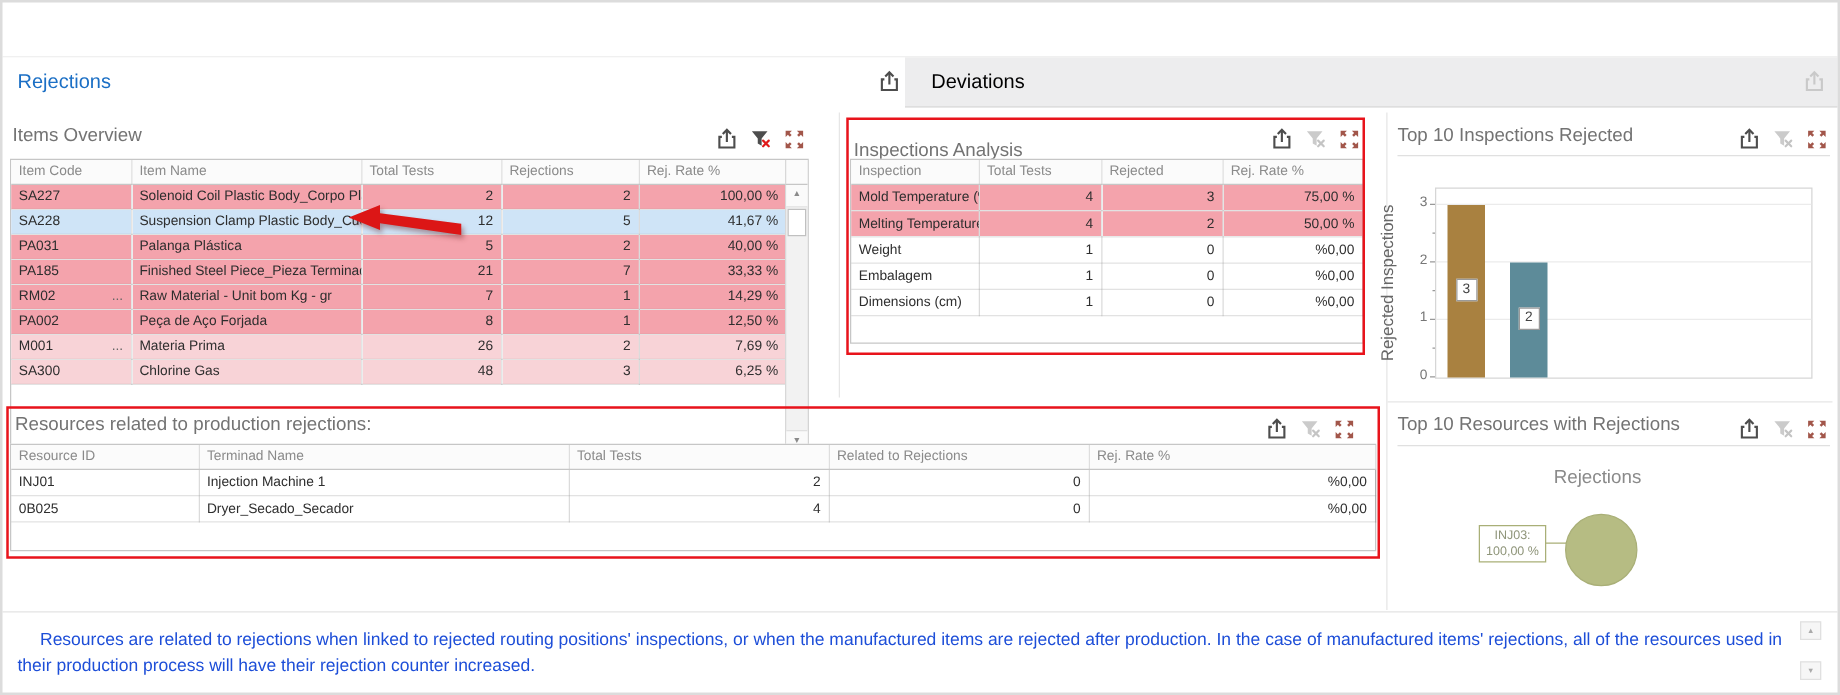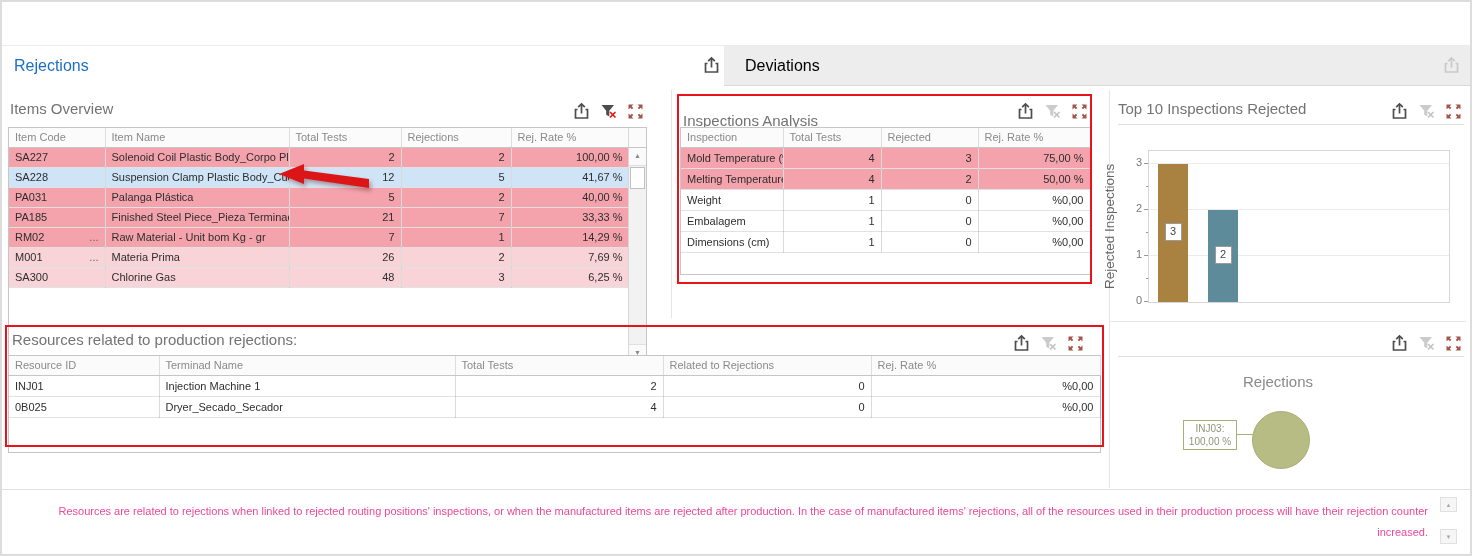--- a/index.html
+++ b/index.html
@@ -61,21 +61,21 @@
       font-size:11px;line-height:15px;text-align:center;color:#444;}
   .ytick{position:absolute;width:16px;text-align:right;font-size:11px;color:#777;}
   .tickmark{position:absolute;height:1px;background:#999;}
   
   .pie-title{position:absolute;left:1208px;top:373px;width:140px;text-align:center;color:#8a8a8a;font-size:15px;}
   #pieCircle{position:absolute;left:1252px;top:411px;width:58px;height:58px;border-radius:50%;border:1px solid #a9af77;box-sizing:border-box;}
   #pieCallout{position:absolute;left:1183px;top:420px;width:52px;height:27px;border:1px solid #a9af77;background:#fff;
       font-size:10px;color:#8f957a;text-align:center;line-height:13px;padding-top:1px;}
   #pieLine{position:absolute;left:1236px;top:434px;width:17px;height:1px;background:#a9af77;}
   
-  #desc{position:absolute;left:14px;top:501px;width:1414px;font-size:11px;color:#ec4899;line-height:21px;text-indent:18px;text-align:right;}
+  #desc{position:absolute;left:14px;top:501px;width:1414px;font-size:14px;color:#1d4ed8;line-height:21px;text-indent:18px;}
   #descSb{position:absolute;left:1440px;top:497px;width:17px;height:47px;}
   #descSb .dbtn{position:absolute;left:0;right:0;height:15px;background:#f6f6f6;border:1px solid #e0e0e0;
       text-align:center;font-size:6px;color:#aaa;line-height:14px;box-sizing:border-box;cursor:pointer;}
   
   .ann-rect{position:absolute;border:2px solid #e8131b;box-sizing:border-box;pointer-events:none;z-index:40;}
   #annArrow{position:absolute;left:276px;top:162px;width:96px;height:30px;z-index:41;
       filter:drop-shadow(2px 3px 2px rgba(100,20,20,.4));pointer-events:none;}
 </style>
 </head>
 <body>
@@ -182,20 +182,27 @@
             <td class="num">7</td>
             <td class="num">33,33 %</td>
           </tr>
           <tr class="pink">
             <td><span>RM02</span><span class="trunc">...</span></td>
             <td>Raw Material - Unit bom Kg - gr</td>
             <td class="num">7</td>
             <td class="num">1</td>
             <td class="num">14,29 %</td>
           </tr>
+          <tr class="pink">
+            <td>PA002</td>
+            <td>Peça de Aço Forjada</td>
+            <td class="num">8</td>
+            <td class="num">1</td>
+            <td class="num">12,50 %</td>
+          </tr>
           <tr class="lightpink">
             <td><span>M001</span><span class="trunc">...</span></td>
             <td>Materia Prima</td>
             <td class="num">26</td>
             <td class="num">2</td>
             <td class="num">7,69 %</td>
           </tr>
           <tr class="lightpink">
             <td>SA300</td>
             <td>Chlorine Gas</td>
@@ -357,21 +364,21 @@
         </svg></span>
       <span><svg width="19" height="19" viewBox="0 0 19 19">
           <g fill="#a2564a">
             <path d="M2.5 2.5 h5 l-1.8 1.8 1.6 1.6 -1.4 1.4 -1.6 -1.6 -1.8 1.8 Z"></path>
             <path d="M16.5 2.5 v5 l-1.8 -1.8 -1.6 1.6 -1.4 -1.4 1.6 -1.6 -1.8 -1.8 Z"></path>
             <path d="M2.5 16.5 v-5 l1.8 1.8 1.6 -1.6 1.4 1.4 -1.6 1.6 1.8 1.8 Z"></path>
             <path d="M16.5 16.5 h-5 l1.8 -1.8 -1.6 -1.6 1.4 -1.4 1.6 1.6 1.8 -1.8 Z"></path>
           </g>
         </svg></span>
     </div>
-  <div class="grid-wrap" style="left:8px;top:355px;width:1093px;height:98px">
+  <div class="grid-wrap" style="left:8px;top:355px;width:1093px;height:86px">
     <table class="grid" id="res-table" style="width:1091px">
       <colgroup>
           <col style="width:150px">
           <col style="width:296px">
           <col style="width:208px">
           <col style="width:208px">
           <col style="width:229px">
         </colgroup>
       <thead>
           <tr id="res-head">
@@ -394,20 +401,21 @@
             <td>0B025</td>
             <td>Dryer_Secado_Secador</td>
             <td class="num">4</td>
             <td class="num">0</td>
             <td class="num">%0,00</td>
           </tr>
         </tbody>
     </table>
   </div>
 
+  <div class="ptitle" style="left:1118px;top:331px">Top 10 Resources with Rejections</div>
   <div class="icon-group" style="left:1390px;top:333px">
       <span><svg width="19" height="19" viewBox="0 0 19 19">
           <g fill="none" stroke="#4d4d4d" stroke-width="1.7">
             <path d="M5.5 7.5 H3.5 V16 H15.5 V7.5 H13.5"></path>
             <path d="M9.5 11.5 V2.5"></path>
             <path d="M6.2 5.2 L9.5 1.9 L12.8 5.2"></path>
           </g>
         </svg></span>
       <span><svg width="19" height="19" viewBox="0 0 19 19">
           <path d="M2.5 3 H15 L10.3 8.7 V14.5 L7.2 12.8 V8.7 Z" fill="#cbcbcb"></path>

